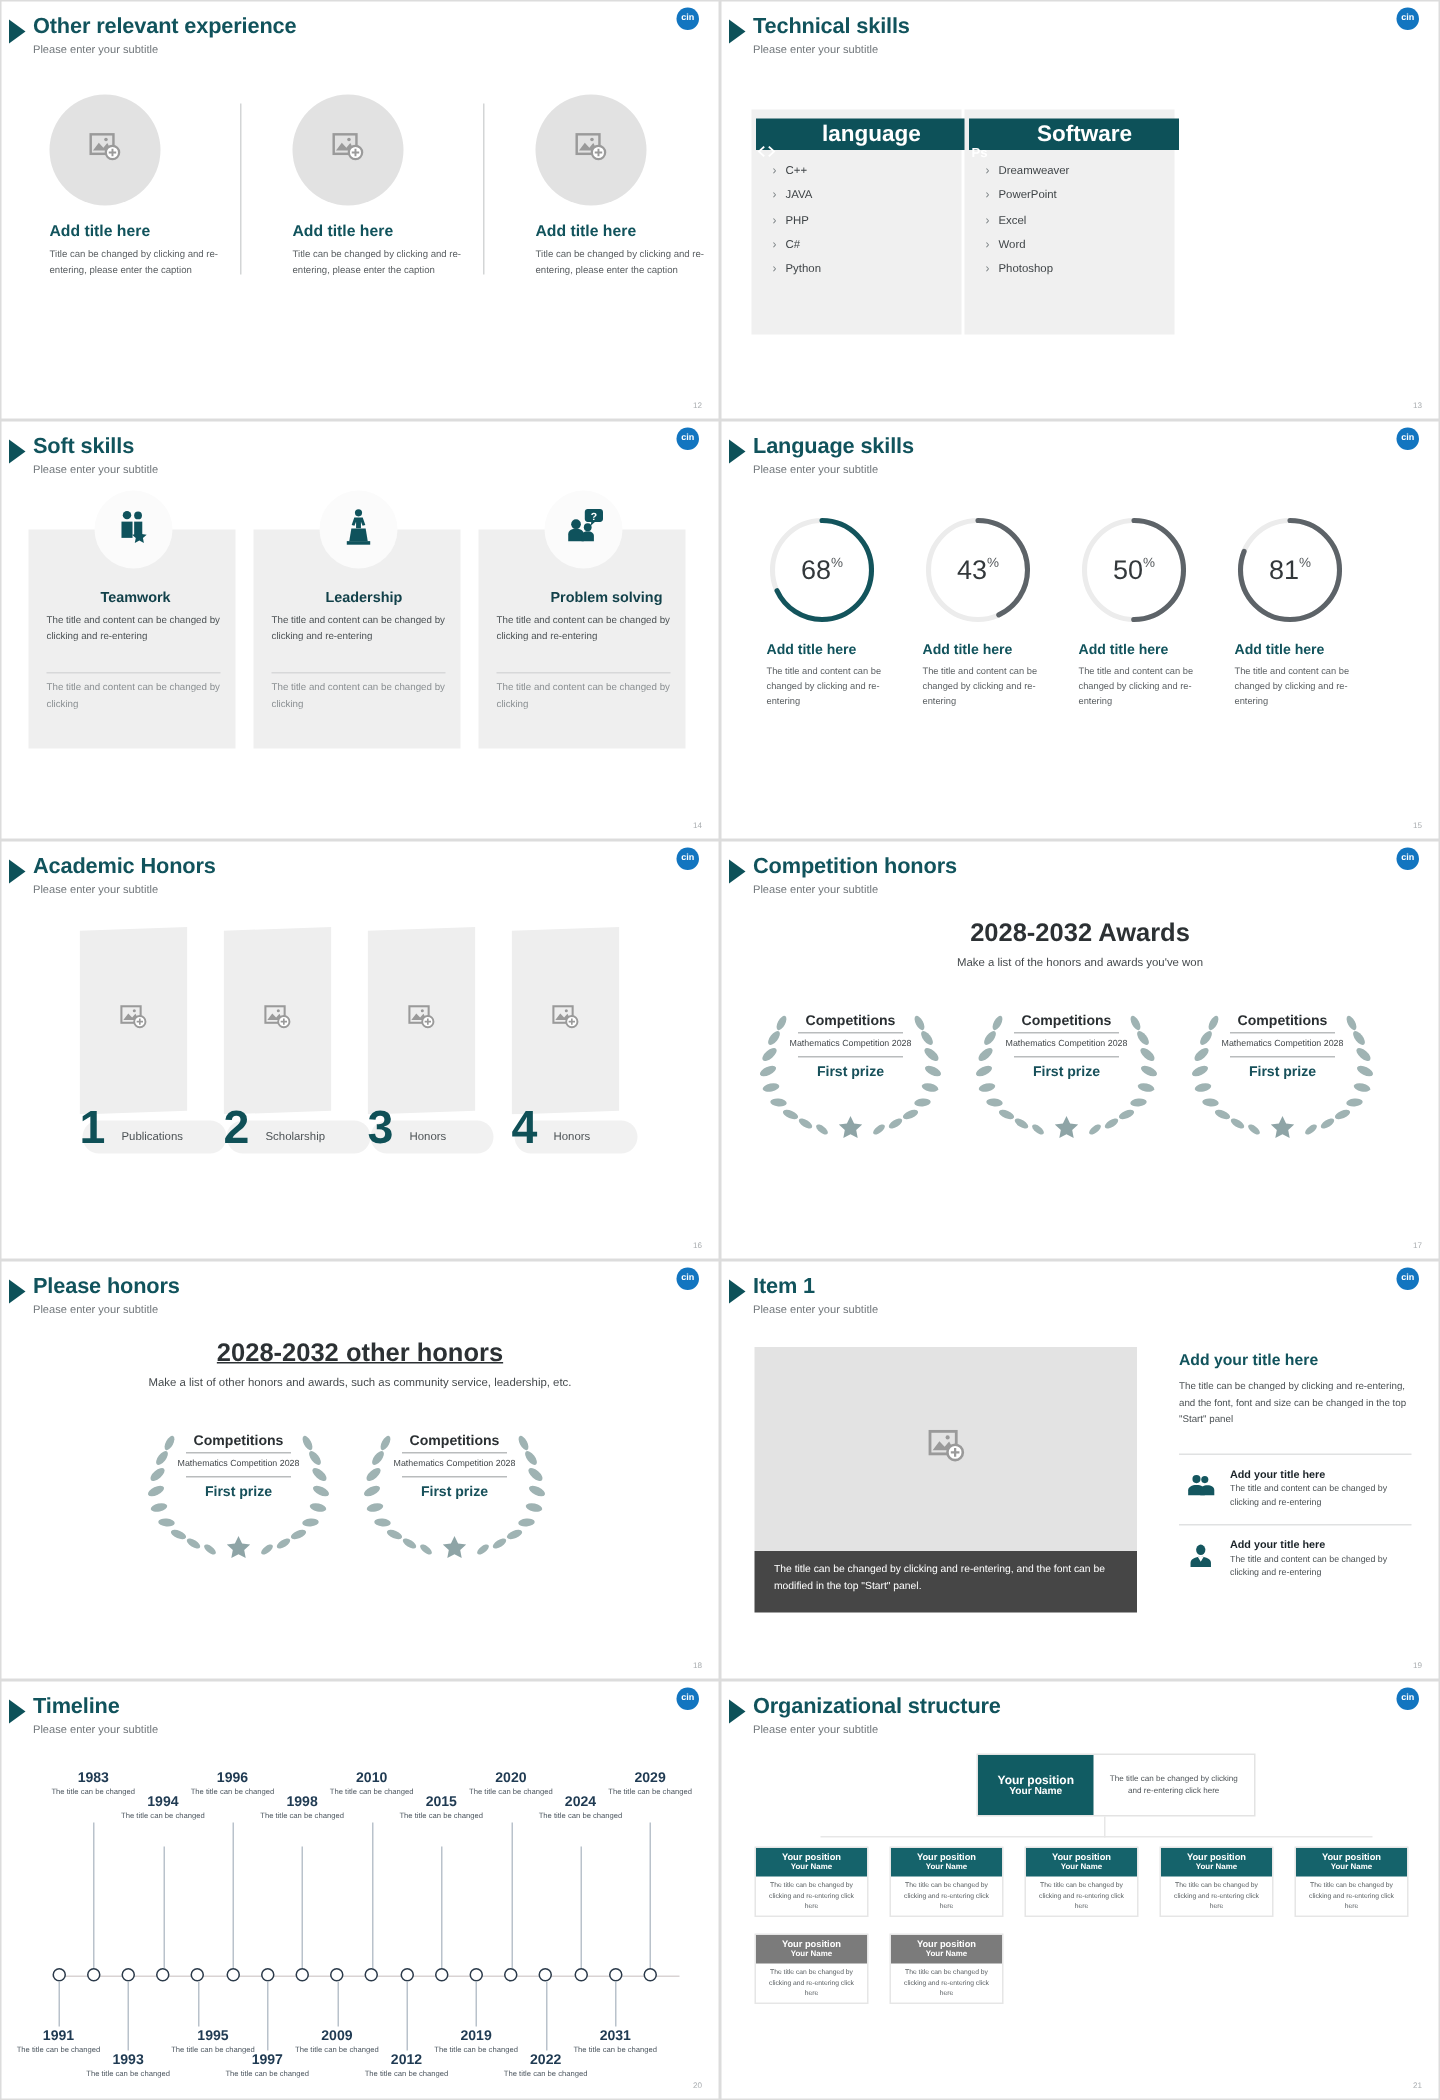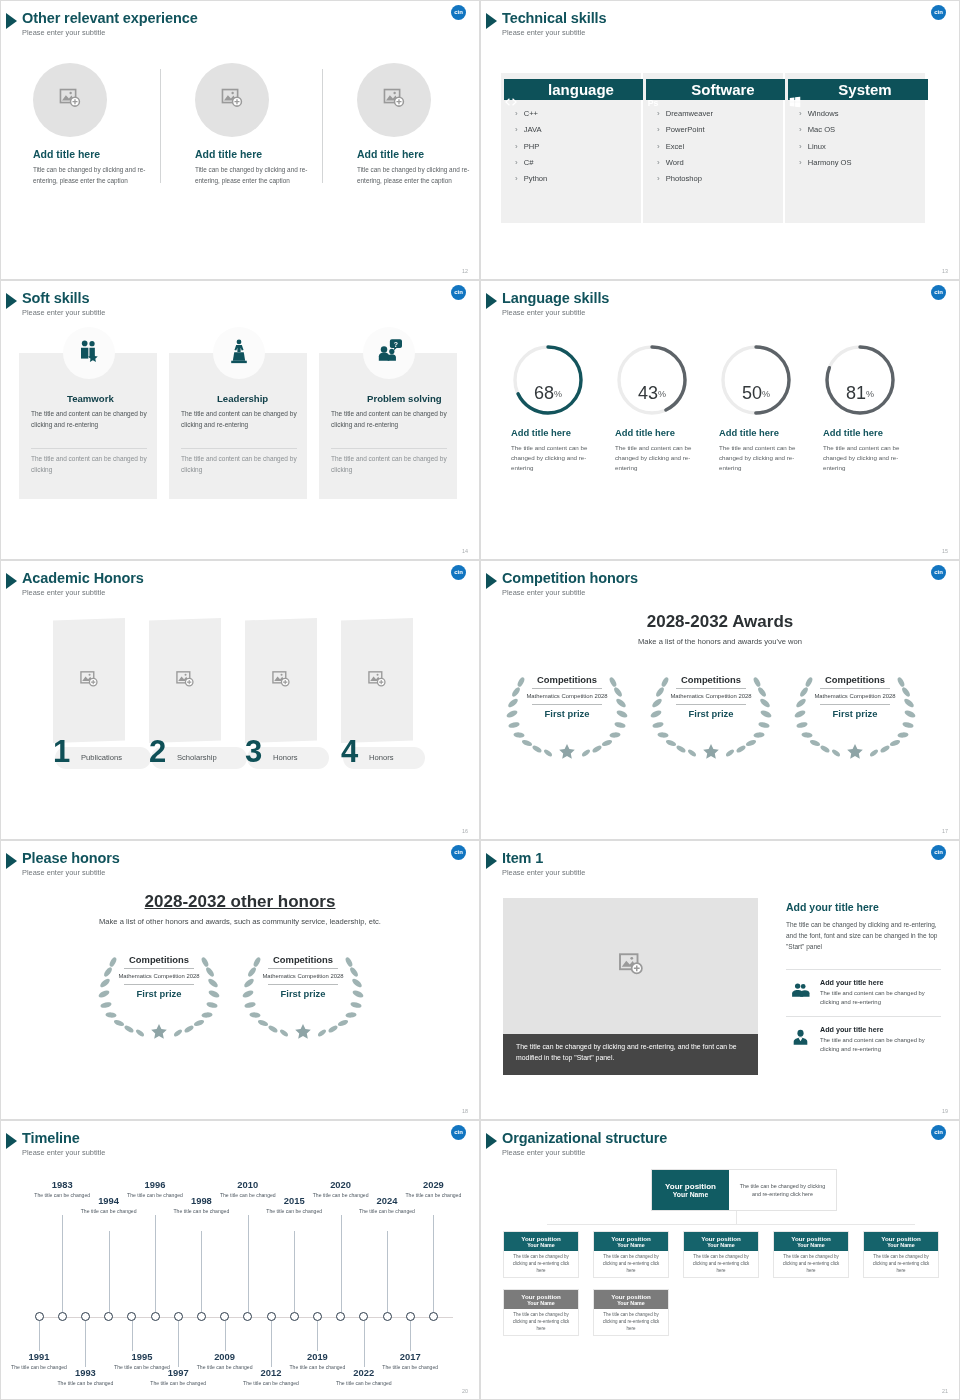--- a/index.html
+++ b/index.html
@@ -46,21 +46,21 @@
   .s14-bub { position:absolute; top:-26px; left:44px; width:52px; height:52px; border-radius:50%; background:#fbfbfb;
              display:flex; align-items:center; justify-content:center; }
   .s14-t { position:absolute; left:12px; top:40px; font-size:9.6px; font-weight:bold; color:#12414a;margin-left:36px; }
   .s14-p1 { position:absolute; left:12px; top:56px; width:116px; font-size:6.5px; color:#4c5255; line-height:1.65; }
   .s14-hr { position:absolute; left:12px; top:95px; width:116px; height:1px; background:#d7d8d9; }
   .s14-p2 { position:absolute; left:12px; top:101px; width:116px; font-size:6.5px; color:#8b9093; line-height:1.65; }
 
   
   .s15-col { position:absolute; top:62px; width:105px; }
   .s15-ring { position:relative; width:74px; height:74px; margin-left:12px; }
-  .s15-val { position:absolute; inset:0; display:flex; align-items:center; justify-content:center; padding-top:27px; }
+  .s15-val { position:absolute; inset:0; display:flex; align-items:flex-start; justify-content:center; padding-top:27px; }
   .s15-num { font-size:18px; color:#33383b; }
   .s15-pc { font-size:9px; color:#55595c; }
   .s15-t { margin-top:10px; margin-left:12px; font-size:9.4px; font-weight:bold; color:#11535c; }
   .s15-p { margin-top:5px; margin-left:12px; width:88px; font-size:6.2px; color:#5c6164; line-height:1.62; }
 
   
   .s16-card { position:absolute; top:57px; width:72px; height:125px; background:#eeeeee;
               display:flex; align-items:center; justify-content:center;
               clip-path:polygon(0 2%,100% 0,100% 98%,0 100%); }
   .s16-pill { position:absolute; top:186px; height:22px; border-radius:11px; background:#f1f1f1; }
@@ -203,36 +203,20 @@
               </svg></div>
           </div>
           <div class="lb">Software</div>
         </div>
         <div class="s13-ul">
           <div class="s13-li">Dreamweaver</div>
           <div class="s13-li">PowerPoint</div>
           <div class="s13-li">Excel</div>
           <div class="s13-li">Word</div>
           <div class="s13-li">Photoshop</div>
-        </div>
-      </div>
-      <div class="s13-card" style="left: 304px;">
-        <div class="s13-hd">
-          <div class="ic">
-            <div><svg xmlns="http://www.w3.org/2000/svg" width="14" height="14" viewBox="0 0 24 24" fill="#fff">
-                <path d="M3 5.3 11 4.2v7.3H3zM12.2 4 21 2.8v8.7h-8.8zM3 12.6h8v7.2L3 18.7zM12.2 12.6H21v8.6l-8.8-1.2z" fill="#fff"></path>
-              </svg></div>
-          </div>
-          <div class="lb">System</div>
-        </div>
-        <div class="s13-ul">
-          <div class="s13-li">Windows</div>
-          <div class="s13-li">Mac OS</div>
-          <div class="s13-li">Linux</div>
-          <div class="s13-li">Harmony OS</div>
         </div>
       </div>
     </div>
     <div class="slide">
       <div class="hdr">
         <div class="arrow"></div>
         <div class="h-title">Soft skills</div>
         <div class="h-sub">Please enter your subtitle</div>
       </div>
       <div class="logo">cin</div>
@@ -701,21 +685,21 @@
       </div>
       <div class="tl-dot" style="left: 381.5px;"></div>
       <div class="tl-stem" style="left: 386px; top: 110px; height: 81px;"></div>
       <div class="tl-blk" style="left: 357px; top: 74px;">
         <div class="tl-y">2024</div>
         <div class="tl-c">The title can be changed</div>
       </div>
       <div class="tl-dot" style="left: 404.7px;"></div>
       <div class="tl-stem" style="left: 409.2px; top: 200px; height: 30px;"></div>
       <div class="tl-blk" style="left: 380.2px; top: 230px;">
-        <div class="tl-y">2017</div>
+        <div class="tl-y">2031</div>
         <div class="tl-c">The title can be changed</div>
       </div>
       <div class="tl-dot" style="left: 427.9px;"></div>
       <div class="tl-stem" style="left: 432.4px; top: 94px; height: 97px;"></div>
       <div class="tl-blk" style="left: 403.4px; top: 58px;">
         <div class="tl-y">2029</div>
         <div class="tl-c">The title can be changed</div>
       </div>
     </div>
     <div class="slide">

